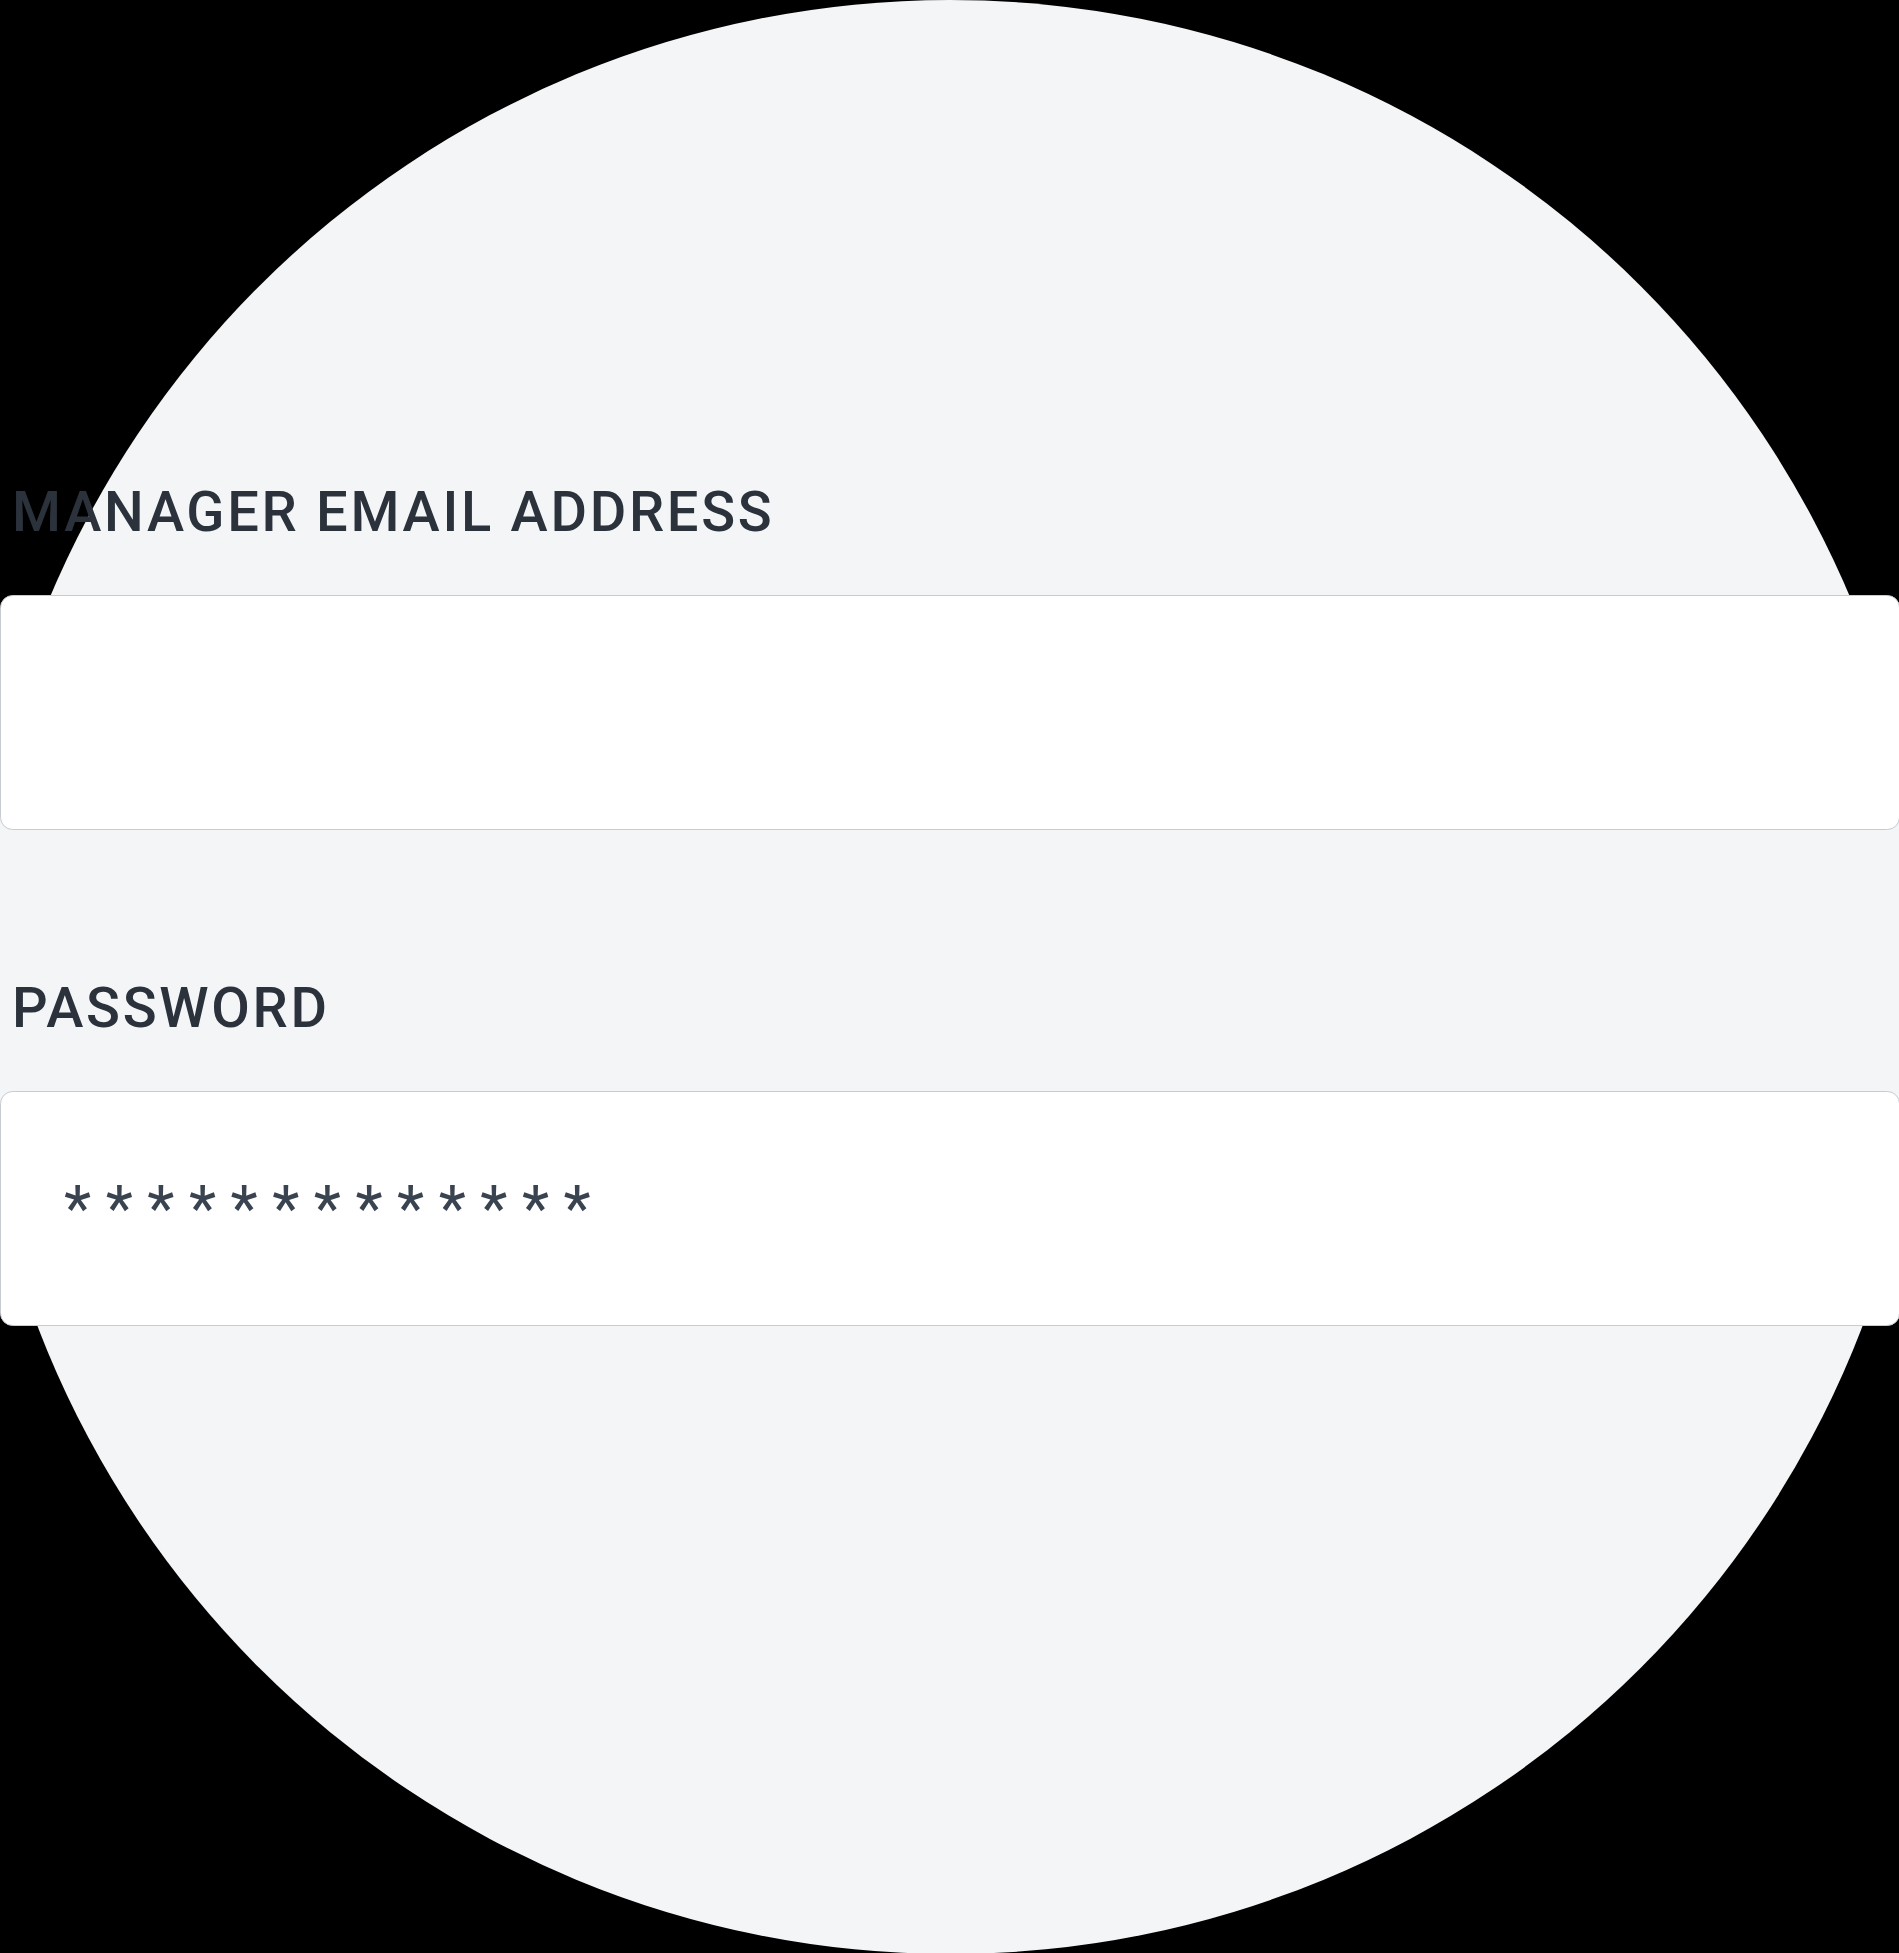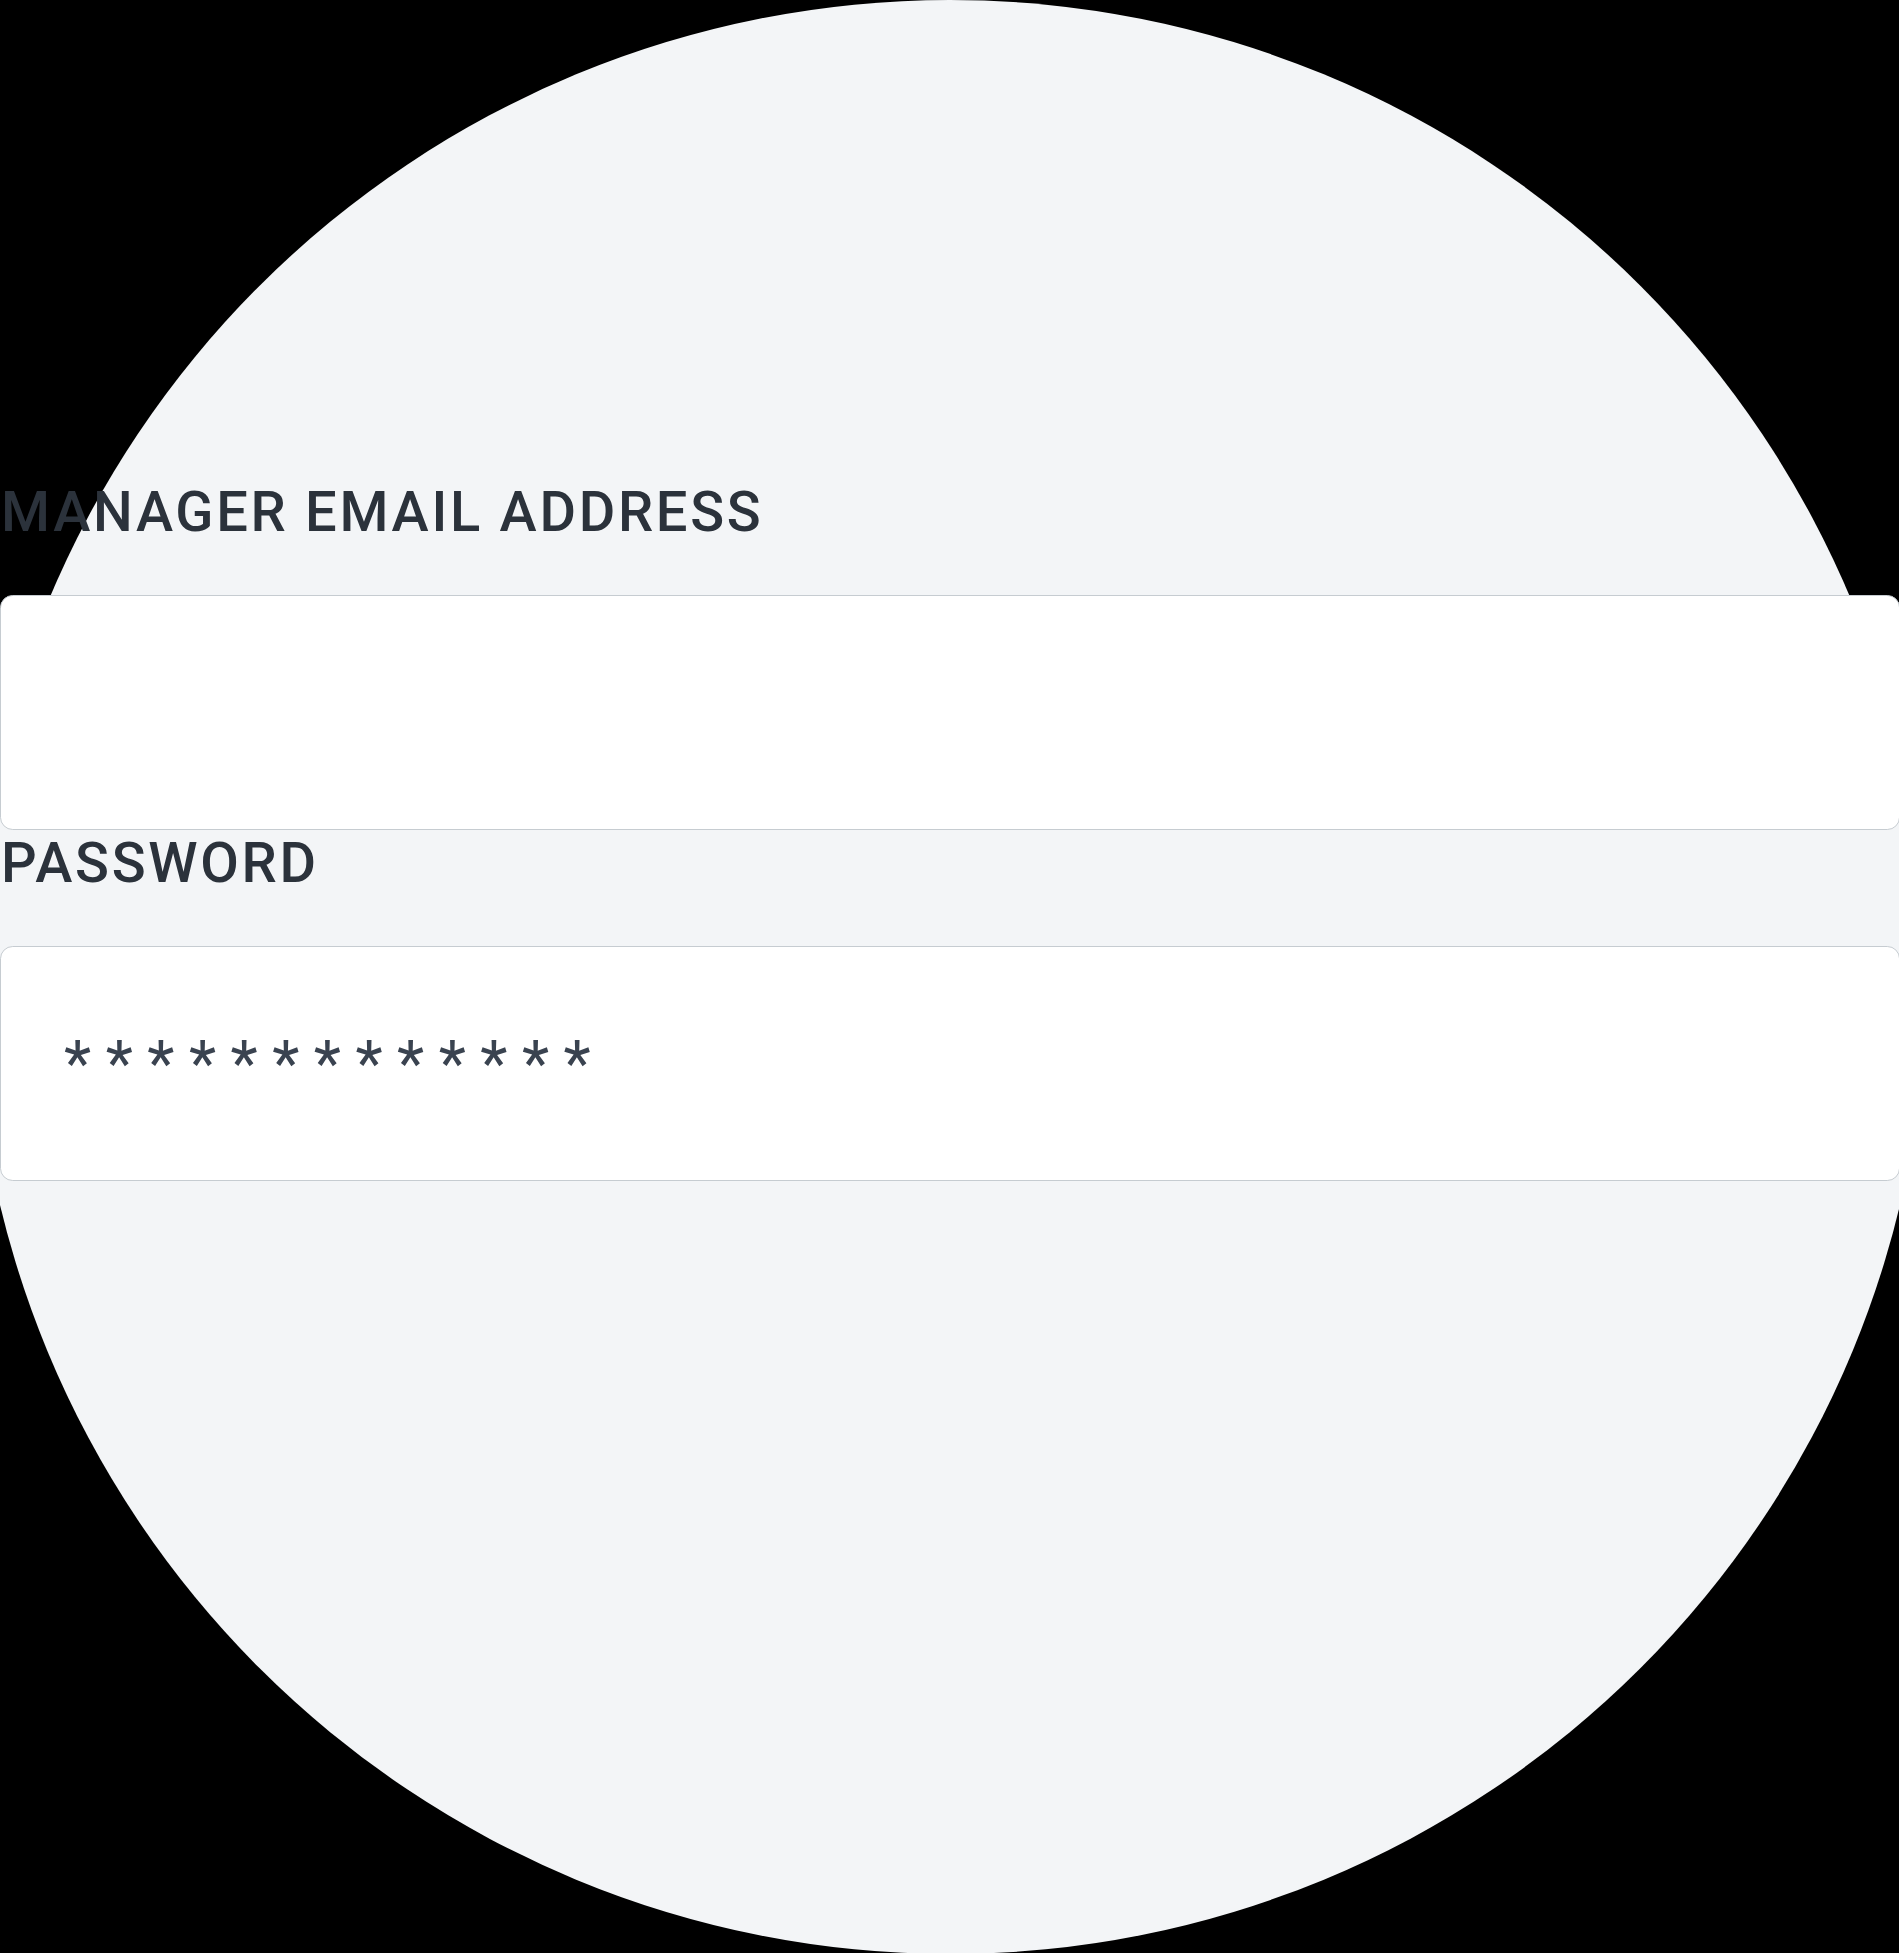--- a/index.html
+++ b/index.html
@@ -32,29 +32,30 @@
       left: 0;
       width: 1900px;
       top: 479px;
     }
 
     .field-group {
       width: 100%;
     }
 
     .field-group.second {
+      margin-top: 145px;
     }
 
     .field-label {
       font-size: 56px;
       font-weight: 500;
       letter-spacing: 2.7px;
       color: #2b323b;
       margin-bottom: 50px;
-      padding-left: 1px;
+      padding-left: 12px;
       text-transform: uppercase;
     }
 
     .text-input {
       width: 100%;
       height: 235px;
       background: #ffffff;
       border: 1.8px solid #c6ccd1;
       border-radius: 12.7px;
       font-size: 63px;

